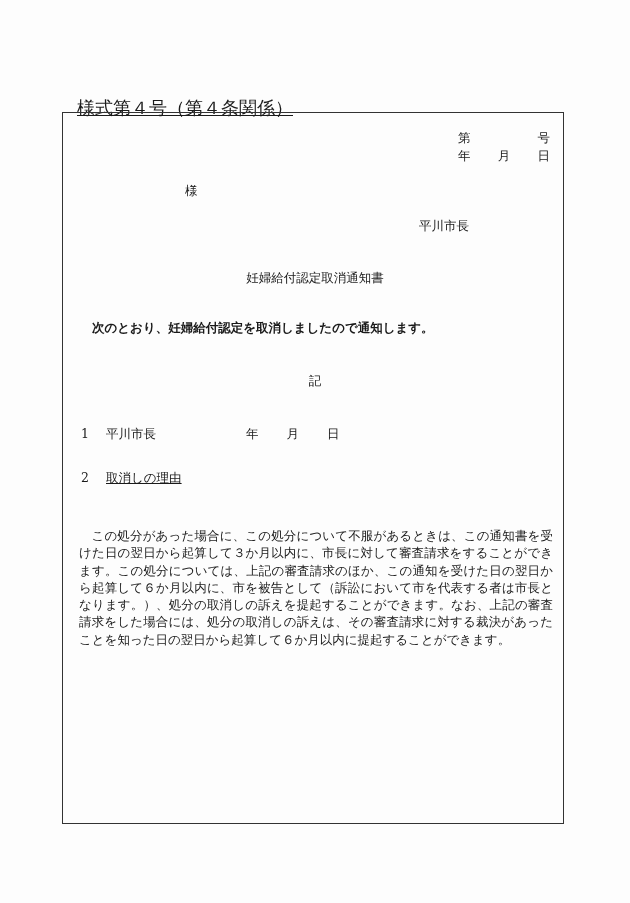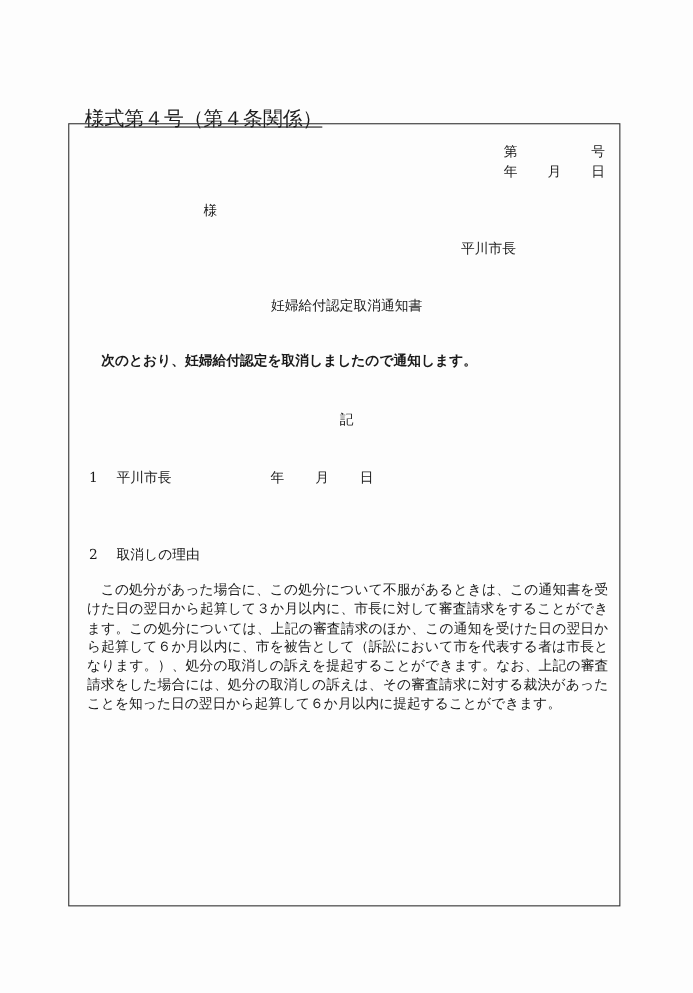--- a/index.html
+++ b/index.html
@@ -14,21 +14,21 @@
   #num-line { left:458px; top:130px; width:92px; display:flex; justify-content:space-between; }
   #date-line { left:458px; top:148px; width:92px; display:flex; justify-content:space-between; }
   #addressee { left:185px; top:183px; }
   #issuer { left:419px; top:218px;text-align:center; }
   #title { left:0; width:630px; text-align:center; top:270px; }
   #intro { left:92px; top:320px;font-weight:bold; }
   #ki { left:0; width:630px; text-align:center; top:373px; }
   #item1 { left:81px; top:426px; }
   #item1 .lbl { display:inline-block; width:140px; }
   #item1 .d { display:inline-block; margin-right:28px; }
-  #item2 { left:81px; top:496px; }
+  #item2 { left:81px; top:470px;text-decoration:underline; }
   .num { display:inline-block; width:25px; }
   #notice { position:absolute; left:79px; top:527px; width:474px; line-height:17.3px; }
   #notice p { margin:0; text-indent:1em; text-align:justify; text-align-last:left; word-break:break-all; }
   #notice .head { text-indent:0; }
 </style>
 </head>
 <body>
 
 <div id="form-label" class="abs">様式第４号（第４条関係）</div>
 

